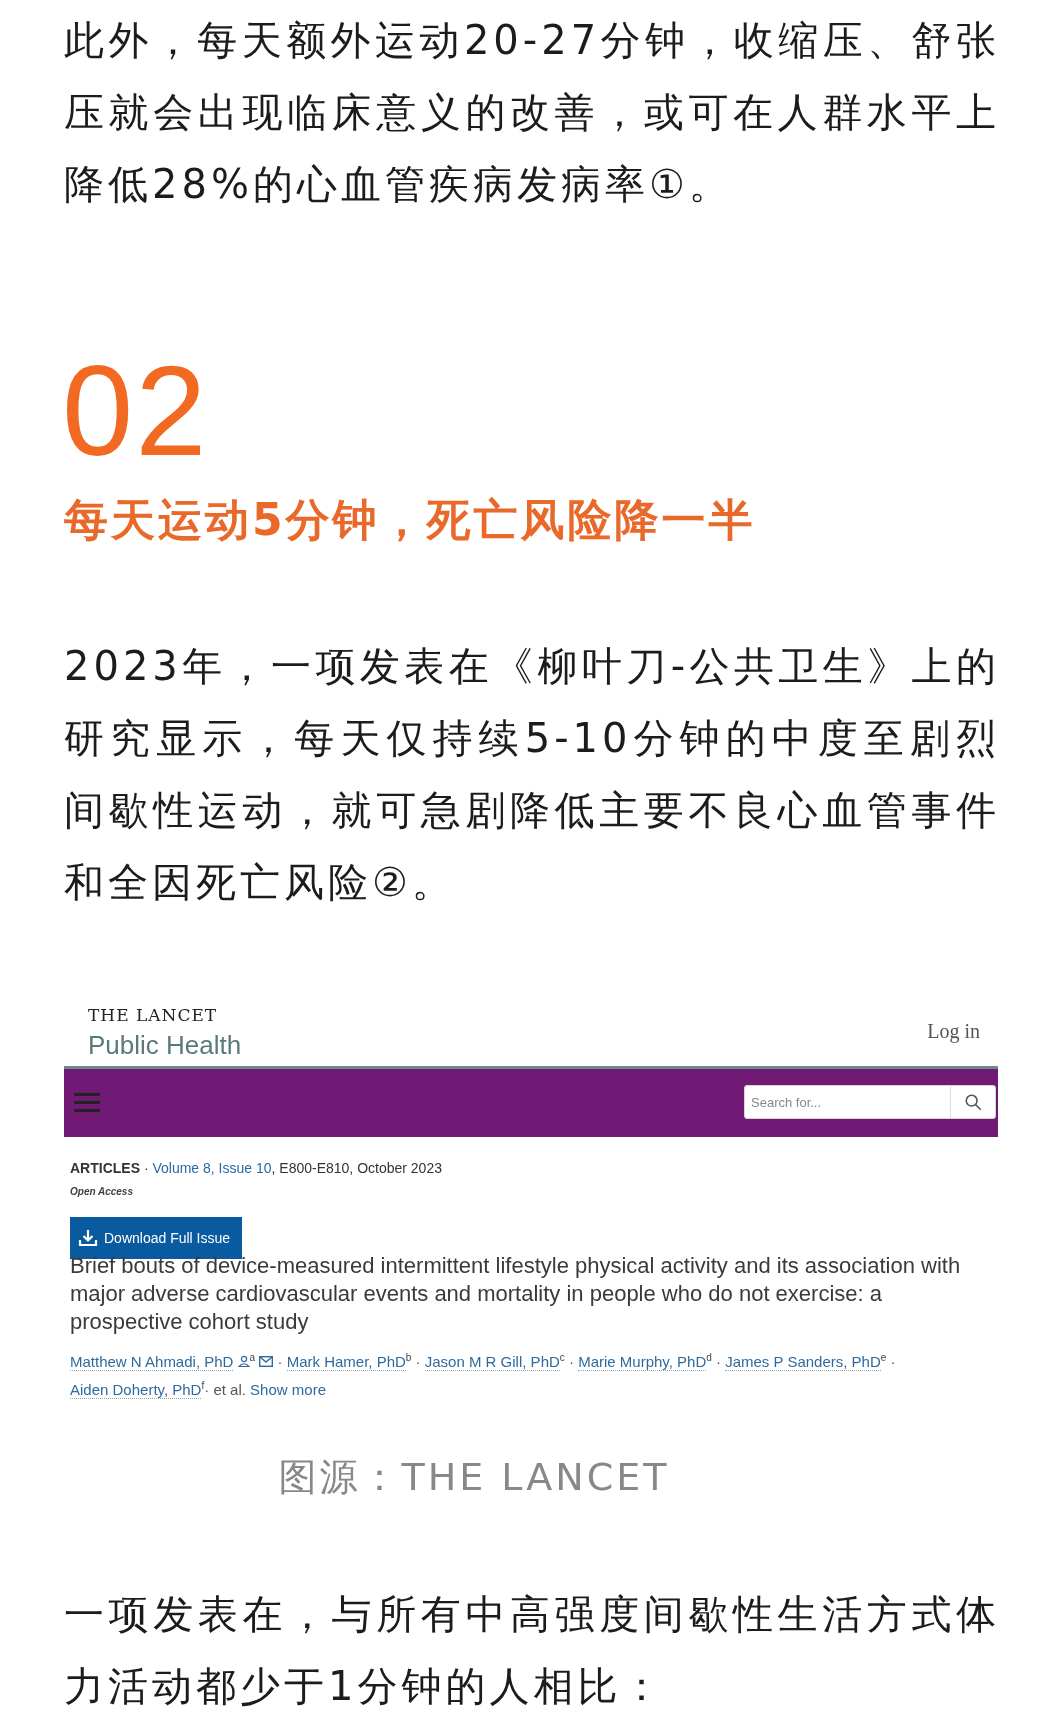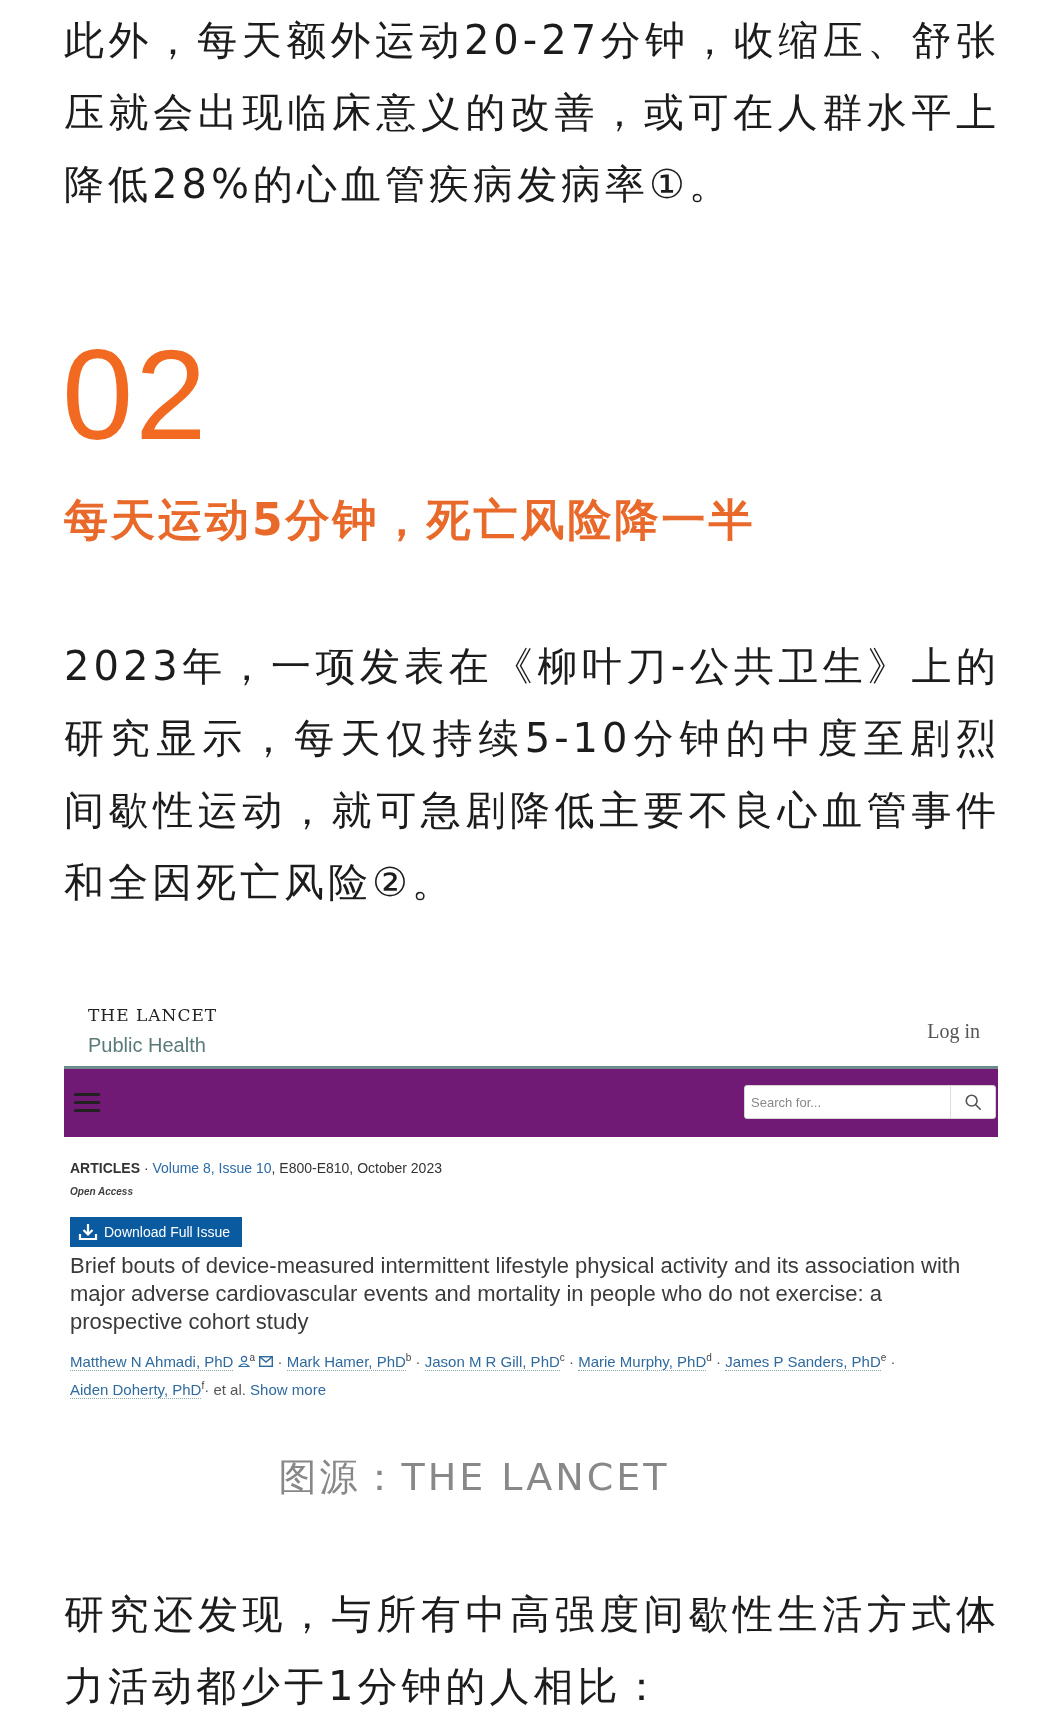--- a/index.html
+++ b/index.html
@@ -27,21 +27,21 @@
       text-align: justify;
       text-align-last: left;
     }
     .p1 { top: 4px; }
     .p2 { top: 630px; }
     .p3 { top: 1578px; }
 
     .sec-num {
       position: absolute;
       left: 62px;
-      top: 330px;
+      top: 346px;
       font-family: "Liberation Sans", sans-serif;
       font-size: 128px;
       line-height: 130px;
       color: #f26a21;
       font-weight: 400;
       letter-spacing: 2px;
     }
     .sec-title {
       position: absolute;
       left: 64px;
@@ -69,21 +69,21 @@
       font-family: "DejaVu Serif", serif;
     }
     .lancet-brand .t1 {
       font-size: 17px;
       line-height: 30px;
       color: #222;
       letter-spacing: 1px;
     }
     .lancet-brand .t2 {
       font-family: "Liberation Sans", sans-serif;
-      font-size: 20px;
+      font-size: 26px;
       line-height: 30px;
       color: #5a7a7a;
     }
     .login {
       position: absolute;
       right: 18px;
       top: 30px;
       font-family: Liberation Serif, serif;
       font-size: 20px;
       color: #555;
@@ -157,21 +157,21 @@
       font-family: "Liberation Sans", sans-serif;
       font-size: 10px;
       font-style: italic;
       font-weight: bold;
       color: #404040;
     }
     .download-btn {
       position: absolute;
       left: 6px;
       top: 227px;
-      height: 30px;
+      height: 42px;
       padding: 0 12px 0 8px;
       background: #0a5aa0;
       color: #fff;
       font-family: "Liberation Sans", sans-serif;
       font-size: 14px;
       display: flex;
       align-items: center;
       gap: 6px;
     }
     .article-title {
@@ -283,13 +283,13 @@
     <span class="a">James P Sanders, PhD</span><sup>e</sup>
     ·
     <br>
     <span class="a">Aiden Doherty, PhD</span><sup>f</sup><span>· et al.</span>
     <span class="show-more">Show more</span>
   </div>
 </div>
 
 <div class="caption">图源：THE LANCET</div>
 
-<p class="para p3">研究还发现，与所有中高强度间歇性生活方式体力活动都少于1分钟的人相比：</p>
+<p class="para p3">一项发表在，与所有中高强度间歇性生活方式体力活动都少于1分钟的人相比：</p>
 
 </body></html>

